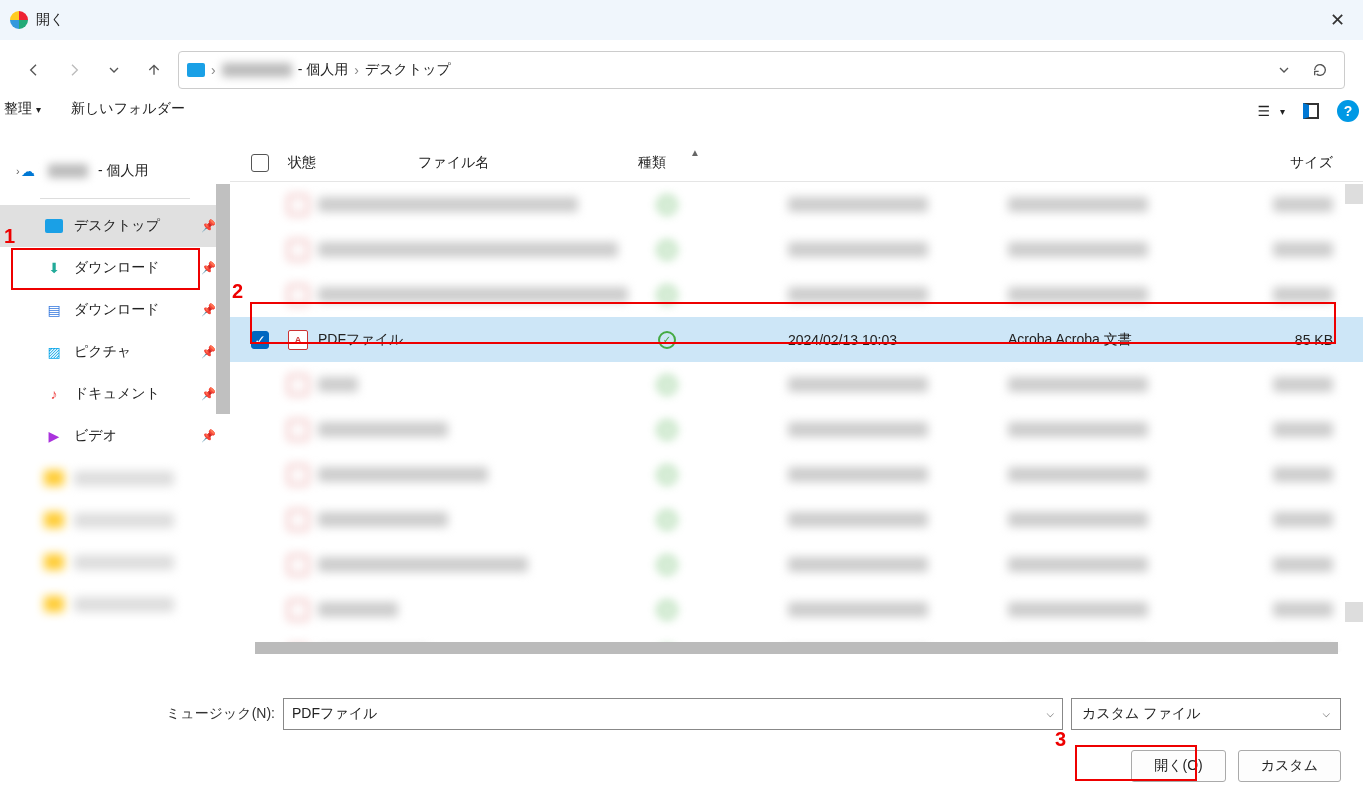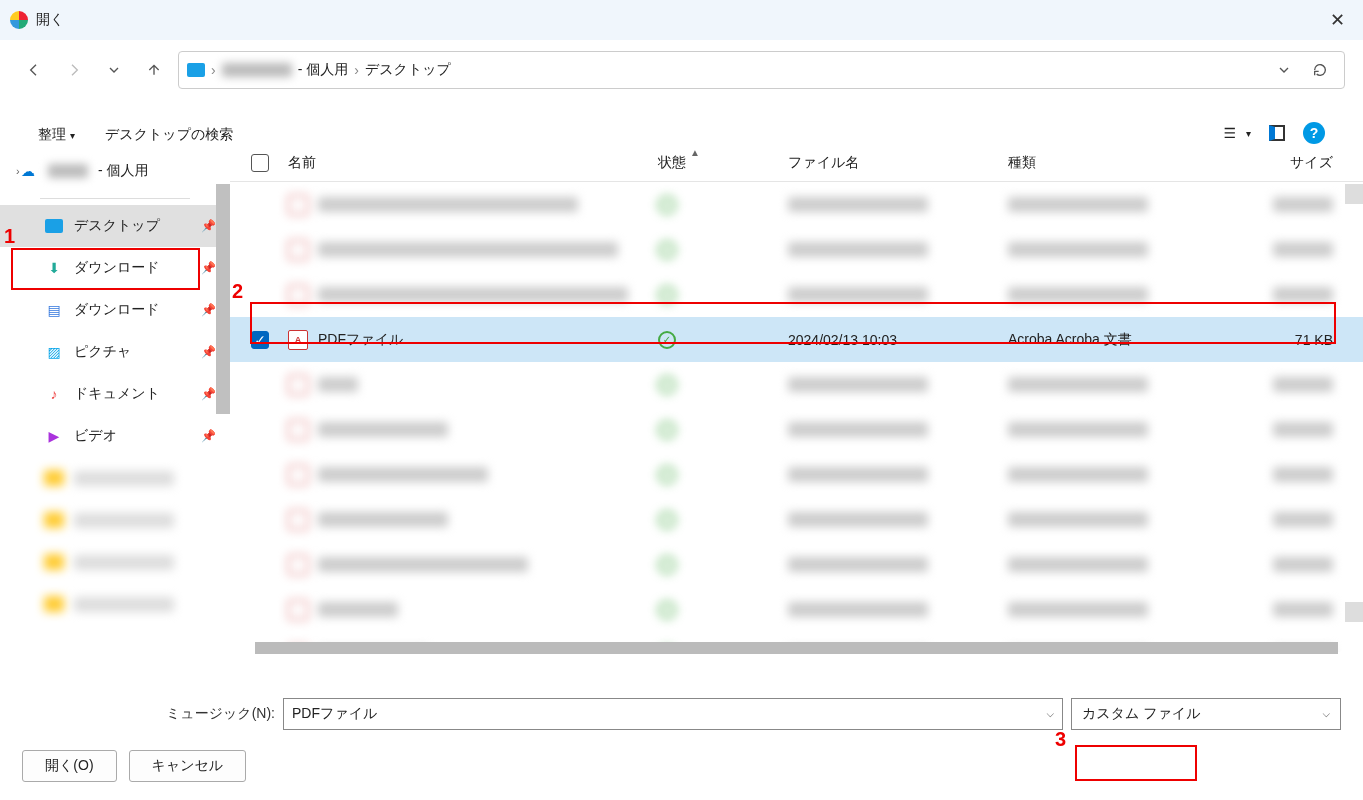--- a/index.html
+++ b/index.html
@@ -10,21 +10,21 @@
 .close-btn{font-size:18px;color:#333;cursor:pointer;padding:4px 8px}
 .navbar{height:60px;display:flex;align-items:center;padding:0 18px;gap:8px}
 .nav-btn{width:32px;height:32px;display:flex;align-items:center;justify-content:center;color:#555;cursor:pointer}
 .nav-btn svg{width:16px;height:16px;stroke:#555;stroke-width:2;fill:none}
 .nav-btn.disabled svg{stroke:#bbb}
 .addr{flex:1;height:38px;border:1px solid #ccc;border-radius:4px;display:flex;align-items:center;padding:0 8px;gap:6px}
 .addr-icon{width:18px;height:14px;background:#1aa0e6;border-radius:2px}
 .sep{color:#888}
 .addr-end{margin-left:auto;display:flex;gap:4px}
 .search{width:280px;height:38px;border:1px solid #ccc;border-radius:4px;display:flex;align-items:center;padding:0 10px;justify-content:space-between;color:#888}
-.toolbar{height:44px;display:flex;align-items:flex-end;padding:0 38px;justify-content:space-between}
+.toolbar{height:44px;display:flex;align-items:flex-start;padding:0 4px;justify-content:space-between}
 .tool-left{display:flex;gap:30px;align-items:center}
 .tool-item{display:flex;align-items:center;gap:4px;cursor:pointer}
 .tool-right{display:flex;gap:18px;align-items:center}
 .view-sq{width:16px;height:16px;border:2px solid #333;border-left:6px solid #0078d4}
 .help{width:22px;height:22px;border-radius:50%;background:#0099e5;color:#fff;display:flex;align-items:center;justify-content:center;font-weight:bold}
 .main{display:flex;height:530px}
 .sidebar{width:230px;padding:6px 0;overflow:hidden;position:relative}
 .sb-scroll{position:absolute;right:0;top:40px;width:14px;height:230px;background:#c0c0c0}
 .sb-item{height:42px;display:flex;align-items:center;padding:0 14px;gap:10px;cursor:pointer;position:relative}
 .sb-item.top{padding-left:18px}
@@ -58,21 +58,21 @@
 .blur-cell{height:15px;background:#ccc;border-radius:3px}
 .state-ok{width:18px;height:18px;border:2px solid #4a4;border-radius:50%;display:flex;align-items:center;justify-content:center;color:#4a4;font-size:10px}
 .v-scroll{position:absolute;right:0;top:40px;width:18px;height:20px;background:#ddd}
 .v-scroll2{position:absolute;right:0;bottom:52px;width:18px;height:20px;background:#ddd}
 .h-scroll{position:absolute;bottom:20px;left:25px;right:25px;height:12px;background:#bbb}
 .footer{position:absolute;bottom:0;left:0;right:0;height:120px;padding:18px 22px;background:#fff}
 .fn-row{display:flex;align-items:center;gap:8px;justify-content:flex-end}
 .fn-lbl{color:#333}
 .fn-input{width:780px;height:32px;border:1px solid #888;padding:0 8px;display:flex;align-items:center;justify-content:space-between}
 .fn-drop{width:270px;height:32px;border:1px solid #888;padding:0 10px;display:flex;align-items:center;justify-content:space-between}
-.btn-row{display:flex;gap:12px;margin-top:20px}
+.btn-row{display:flex;justify-content:flex-end;gap:12px;margin-top:20px}
 .btn{height:32px;padding:0 22px;border:1px solid #aaa;background:#fdfdfd;border-radius:3px;display:flex;align-items:center;cursor:pointer}
 .annot{position:absolute;border:2px solid #e00;pointer-events:none}
 .annot-num{position:absolute;color:#e00;font-weight:bold;font-size:20px;pointer-events:none}
 .blurred-name{filter:blur(4px);width:70px;height:14px;background:#bbb;border-radius:2px;display:inline-block}
 </style>
 </head>
 <body>
 
 <div class="titlebar">
   <div class="titlebar-left">
@@ -125,21 +125,21 @@
   </div>
 </div>
 
 <div class="toolbar">
   <div class="tool-left">
     <div class="tool-item">
         <span>整理</span>
         <span style="font-size:10px">▾</span>
       </div>
     <div class="tool-item">
-        <span>デスクトップの検索</span>
+        <span>新しいフォルダー</span>
       </div>
   </div>
   <div class="tool-right">
     <div class="tool-item">
         <span>☰</span>
         <span style="font-size:10px;margin-left:6px">▾</span>
       </div>
     <div class="view-sq"></div>
     <div class="help">?</div>
   </div>
@@ -205,21 +205,20 @@
       </div>
     <div class="sb-scroll"></div>
   </div>
 
   <div class="content">
     <div class="sort-up">▲</div>
     <div class="list-header">
       <div class="col col-check">
           <div class="chk"></div>
         </div>
-      <div class="col col-name">名前</div>
       <div class="col col-state">状態</div>
       <div class="col col-date">ファイル名</div>
       <div class="col col-type">種類</div>
       <div class="col col-size">サイズ</div>
     </div>
     <div class="rows">
       <div class="row blur-row">
           <div class="col col-check"></div>
           <div class="col col-name" style="display:flex;align-items:center">
             <div class="file-ico"></div>
@@ -283,21 +282,21 @@
           </div>
         <div class="col col-name" style="display:flex;align-items:center">
           <div class="file-ico">A</div>
           <span>PDFファイル</span>
         </div>
         <div class="col col-state">
             <div class="state-ok">✓</div>
           </div>
         <div class="col col-date">2024/02/13 10:03</div>
         <div class="col col-type">Acroba Acroba 文書</div>
-        <div class="col col-size">71 KB</div>
+        <div class="col col-size">85 KB</div>
       </div>
 
       <div class="row blur-row">
           <div class="col col-check"></div>
           <div class="col col-name" style="display:flex;align-items:center">
             <div class="file-ico"></div>
             <div class="blur-cell" style="width:40px"></div>
           </div>
           <div class="col col-state">
             <div class="state-ok">✓</div>
@@ -443,21 +442,21 @@
     <div class="fn-drop">
       <span>カスタム ファイル</span>
       <span style="font-size:10px;color:#666">⌵</span>
     </div>
   </div>
   <div class="btn-row">
     <div class="btn">
         <span>開く(O)</span>
       </div>
     <div class="btn">
-        <span>キャンセル</span>
+        <span>カスタム</span>
       </div>
   </div>
 </div>
 
 <div class="annot-num" style="left:4px;top:225px">1</div>
 <div class="annot" style="left:11px;top:248px;width:189px;height:42px"></div>
 <div class="annot-num" style="left:232px;top:280px">2</div>
 <div class="annot" style="left:250px;top:302px;width:1086px;height:42px"></div>
 <div class="annot-num" style="left:1055px;top:728px">3</div>
 <div class="annot" style="left:1075px;top:745px;width:122px;height:36px"></div>

